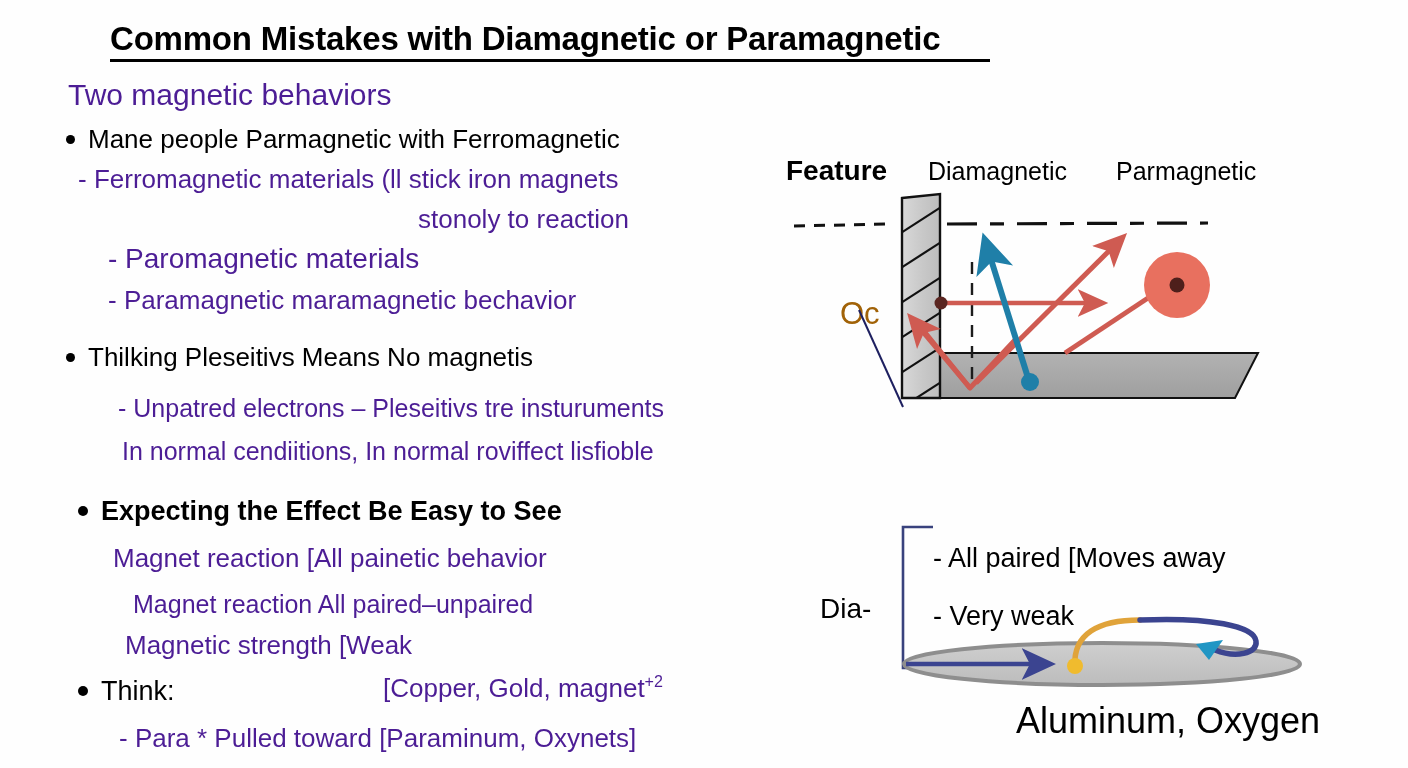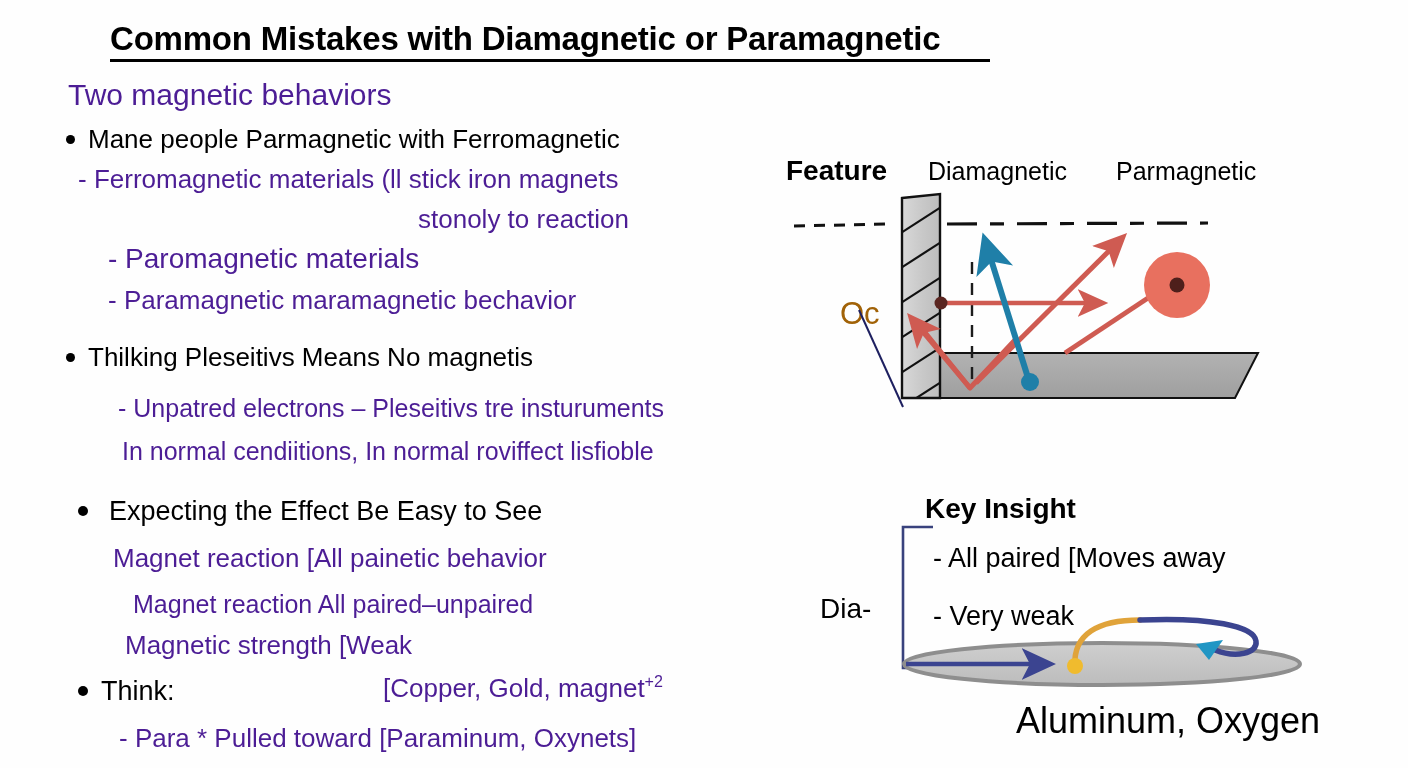--- a/index.html
+++ b/index.html
@@ -73,21 +73,21 @@
   #b1      { left: 66px;  top: 124px; font-size: 26px; }
   #b1s1    { left: 78px;  top: 164px; font-size: 26px; }
   #b1s2    { left: 418px; top: 204px; font-size: 26px; }
   #b1s3    { left: 108px; top: 243px; font-size: 28px; }
   #b1s4    { left: 108px; top: 285px; font-size: 26px; }
 
   #b2      { left: 66px;  top: 342px; font-size: 26px; }
   #b2s1    { left: 118px; top: 394px; font-size: 25px; }
   #b2s2    { left: 122px; top: 437px; font-size: 25px; }
 
-  #b3      { left: 78px;  top: 496px; font-size: 27px; font-weight: 400; gap: 8px; }
+  #b3      { left: 78px;  top: 496px; font-size: 27px; font-weight: 700; }
   #b3s1    { left: 113px; top: 543px; font-size: 26px; }
   #b3s2    { left: 133px; top: 590px; font-size: 25px; }
   #b3s3    { left: 125px; top: 630px; font-size: 26px; }
 
   #b4      { left: 78px;  top: 676px; font-size: 27px; }
   #b4val   { left: 383px; top: 673px; font-size: 26px; }
   #b4s1    { left: 119px; top: 723px; font-size: 26px; }
   sup.plus2 {
     font-size: 0.62em;
     vertical-align: super;
@@ -296,21 +296,20 @@
 
     <line x1="249" y1="191" x2="209" y2="63" stroke="#1f7fa8" stroke-width="6" marker-end="url(#blueHead)"></line>
     <circle cx="250" cy="192" r="9" fill="#1f7fa8"></circle>
   </svg>
 
   <div id="oc-label">Oc</div>
   <svg style="position:absolute;left:830px;top:305px;width:90px;height:110px;" viewBox="0 0 90 110">
     <line x1="29" y1="5" x2="73" y2="102" stroke="#1e2060" stroke-width="2"></line>
   </svg>
 
-  <div id="key-insight">Key  Insight</div>
   <div id="dia-label">Dia-</div>
   <div id="ki1">- All paired [Moves away</div>
   <div id="ki2">- Very weak</div>
 
   <svg id="svg-bracket" viewBox="0 0 45 145">
     <path d="M38,2 L8,2 L8,143 L38,143" fill="none" stroke="#39427d" stroke-width="2.6"></path>
   </svg>
 
   <svg id="svg-ellipse" viewBox="0 0 420 88">
     <defs>

